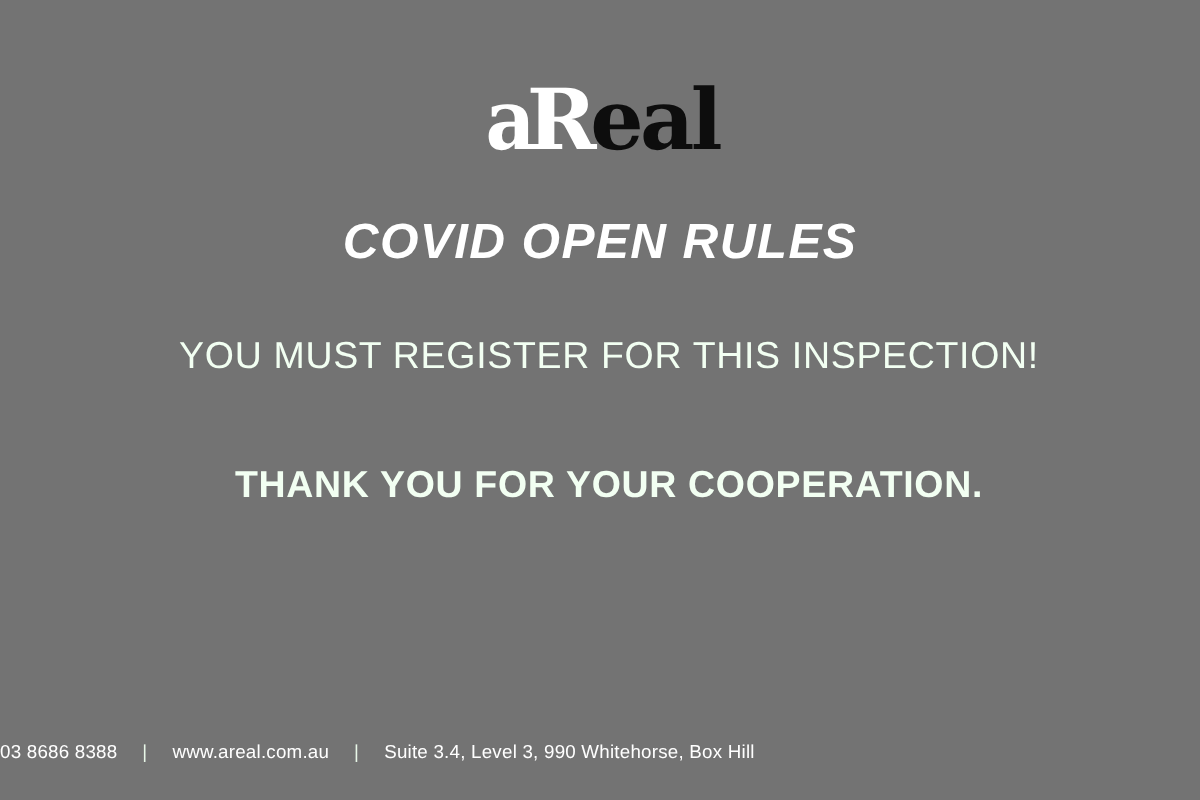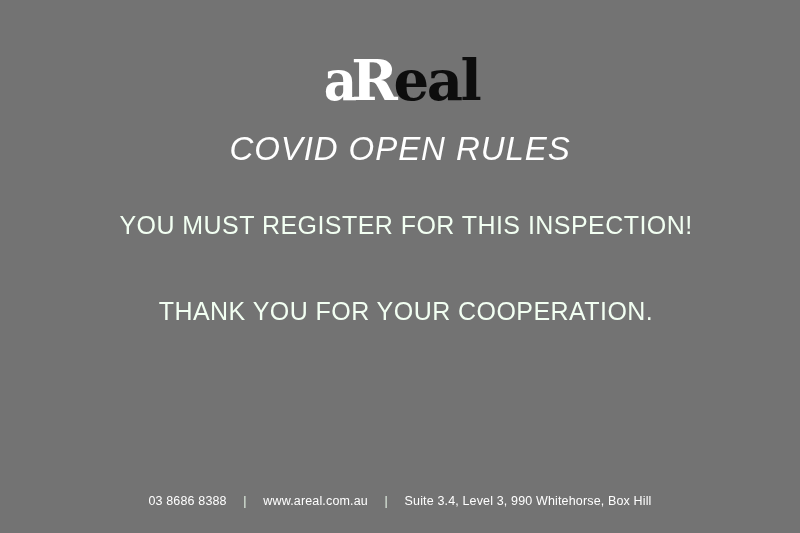--- a/index.html
+++ b/index.html
@@ -53,25 +53,25 @@
     margin-left: -0.06em;
   }
   .logo-eal {
     color: #0d0d0d;
     display: inline-block;
     margin-left: -0.03em;
   }
 
   
   #heading {
-    margin-top: 22px;
+    margin-top: 34px;
     color: #ffffff;
     font-family: "Liberation Sans", sans-serif;
     font-size: 33px;
-    font-weight: 400;
+    font-weight: 700;
     font-style: italic;
     letter-spacing: 0.028em;
     text-align: center;
     white-space: nowrap;
   }
 
   
   #body-block {
     margin-top: 30px;
     width: 100%;
@@ -83,29 +83,30 @@
     font-size: 25px;
     font-weight: 300;
     letter-spacing: 0.018em;
     line-height: 54px;
     white-space: nowrap;
     text-align: center;
     padding-left: 12px;
   }
   .body-line.spacer-before {
     margin-top: 32px;
+    font-weight: bold;
   }
 
   
   #footer {
     position: absolute;
     left: 0;
     right: 0;
     bottom: 25px;
-    text-align: center;
+    text-align: left;
     color: #ffffff;
     font-family: "Liberation Sans", sans-serif;
     font-size: 12.5px;
     font-weight: 400;
     letter-spacing: 0.012em;
     white-space: nowrap;
   }
   #footer .sep {
     display: inline-block;
     padding: 0 13px;

